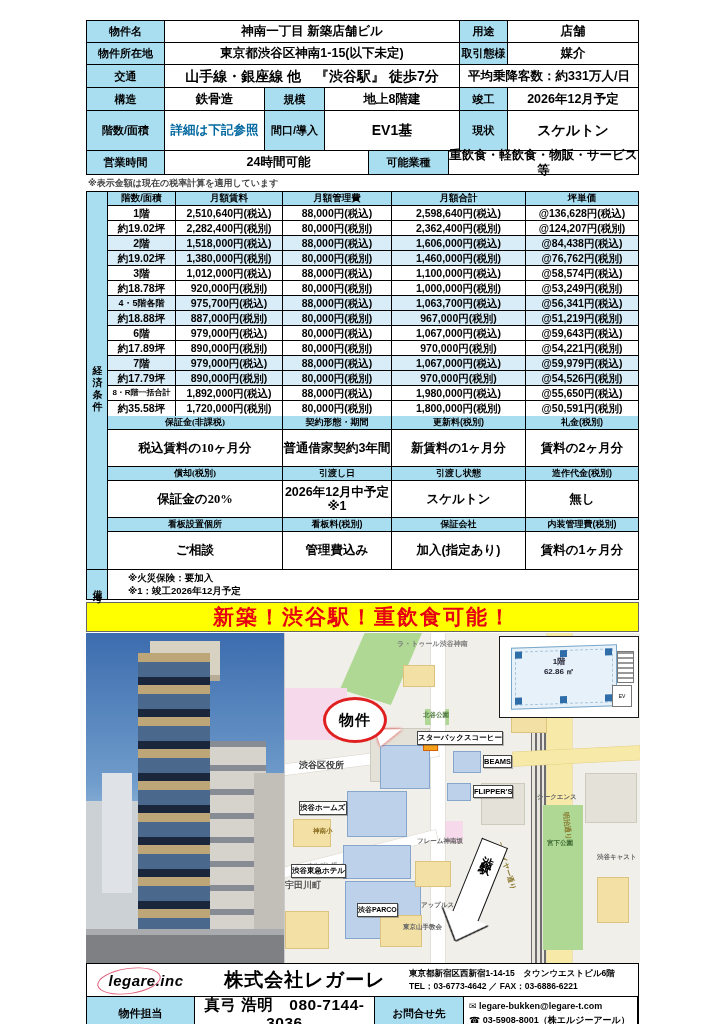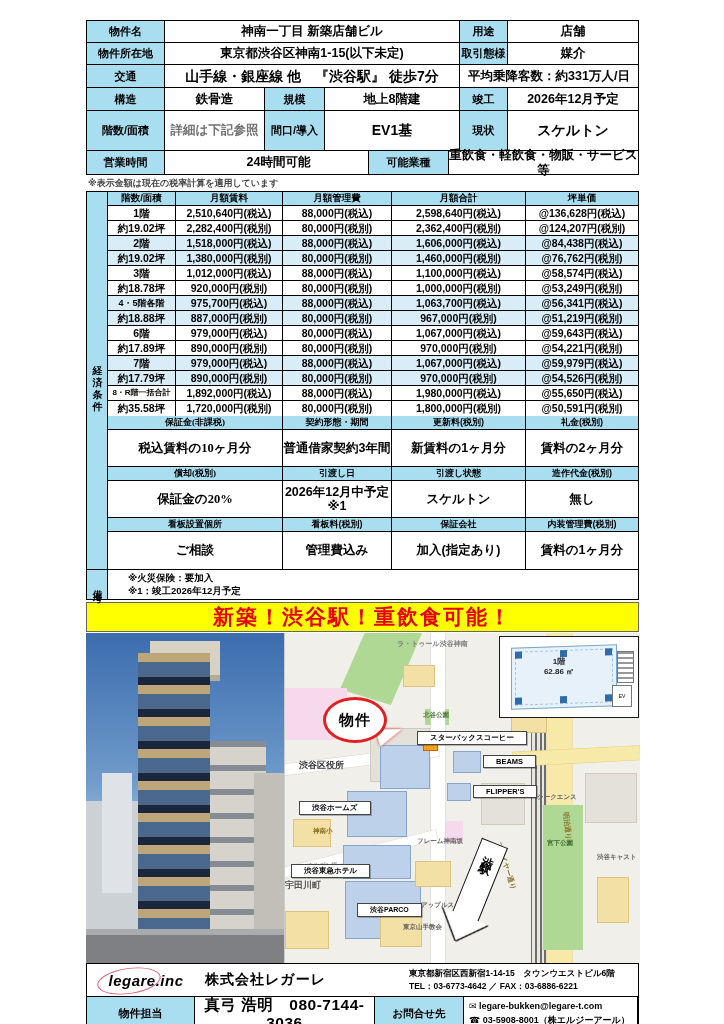--- a/index.html
+++ b/index.html
@@ -9,21 +9,21 @@
 
   
   .tbl{border:1.5px solid #000;box-sizing:border-box;background:#fff;}
   .row{display:flex;}
   .c{box-sizing:border-box;border-right:1px solid #000;border-bottom:1px solid #000;
      display:flex;align-items:center;justify-content:center;font-weight:bold;text-align:center;line-height:1.15;}
   .row .c:last-child{border-right:none;}
   .row:last-child .c{border-bottom:none;}
   .hd{background:#a9def1;}
   .stripe{background:#d9edf8;}
-  .gray{color:#737373;}
+  .gray{color:#0369a1;}
 
   
   .top .c{font-size:11px;}
   .top .val{font-size:12.5px;}
   .top .big{font-size:14px;}
   .h22{height:22px;} .h23{height:23px;} .h40{height:40px;}
   .w78{width:78px;flex:none;} .w295{width:295px;flex:none;} .w58{width:48px;flex:none;}
   .w100{width:100px;flex:none;} .w60{width:60px;flex:none;} .w135{width:135px;flex:none;}
   .w180{width:180px;flex:none;margin-left:24px;} .w80{width:80px;flex:none;}
   .grow{flex:1;}
@@ -78,21 +78,21 @@
   .road{background:#ffffff;box-shadow:0 0 0 0.5px #d8d4cc;}
   .yroad{background:#f7e9a8;box-shadow:0 0 0 0.5px #e3cf82;}
   .park{background:#aed893;}
   .bld-blue{background:#bdd2ea;border:1px solid #87a6cc;}
   .bld-yel{background:#f3e0a4;border:1px solid #ddc47e;}
   .bld-pink{background:#f6d9ea;}
   .bld-gray{background:#e4e1d9;border:1px solid #cfcabe;}
   .rail{background:repeating-linear-gradient(to right,#6d6d6d 0 1.5px,#e9e6df 1.5px 4.5px);}
   .mlabel{position:absolute;font-size:7px;font-weight:bold;color:#4a4a4a;white-space:nowrap;}
   .mbox{position:absolute;background:#fff;border:1px solid #444;font-size:7.5px;font-weight:bold;
-        padding:1px 12px;white-space:nowrap;box-shadow:1px 1px 0 rgba(0,0,0,.25);}
+        padding:1px 0;white-space:nowrap;box-shadow:1px 1px 0 rgba(0,0,0,.25);}
   .callout{position:absolute;width:58px;height:40px;border:3px solid #e02020;border-radius:50%;background:#fff;
         display:flex;align-items:center;justify-content:center;font-size:15px;font-weight:bold;letter-spacing:1px;}
   .pointer{position:absolute;width:0;height:0;border-left:26px solid #fff;border-top:8px solid transparent;
         border-bottom:10px solid transparent;filter:drop-shadow(0 0 1.5px #e02020);transform:rotate(-18deg);}
   .target{position:absolute;background:#f5a11c;border:1px solid #d95f00;}
   .station-arrow{position:absolute;transform:rotate(22deg);}
   .st-shaft{width:26px;height:78px;background:#fff;border:1.5px solid #111;border-bottom:none;
         display:flex;align-items:flex-start;justify-content:center;}
   .st-shaft span{writing-mode:vertical-rl;text-orientation:upright;font-size:12px;font-weight:bold;letter-spacing:4px;padding-top:4px;}
   .st-head{width:0;height:0;border-left:24px solid transparent;border-right:24px solid transparent;
@@ -107,21 +107,21 @@
   .fp-stair{position:absolute;left:117px;top:14px;width:15px;height:30px;
         background:repeating-linear-gradient(180deg,#999 0 2px,#fff 2px 5px);border:1px solid #777;}
   .fp-room{position:absolute;left:112px;top:48px;width:18px;height:20px;border:1px solid #777;background:#fff;font-size:5px;display:flex;align-items:center;justify-content:center;}
   .fp-text{position:absolute;left:24px;top:20px;width:70px;text-align:center;font-size:8px;font-weight:bold;color:#223;line-height:1.3;}
 
   
   .company{display:flex;border:1.5px solid #000;border-bottom:none;box-sizing:border-box;height:33px;background:#fff;align-items:center;}
   .logo-cell{width:118px;flex:none;position:relative;display:flex;align-items:center;justify-content:center;height:100%;}
   .logo-text{font-size:15px;font-weight:bold;font-style:italic;letter-spacing:0.5px;z-index:2;}
   .logo-oval{position:absolute;left:10px;top:4px;width:62px;height:24px;border:1.5px solid #e0607a;border-radius:50%;transform:rotate(-8deg);}
-  .name-cell{width:200px;flex:none;text-align:left;font-size:14px;font-weight:bold;letter-spacing:1px;}
+  .name-cell{width:200px;flex:none;text-align:center;font-size:19px;font-weight:bold;letter-spacing:1px;}
   .addr-cell{flex:1;font-size:8.5px;font-weight:bold;line-height:1.5;text-align:left;padding-left:4px;}
 
   .contact{display:flex;border:1.5px solid #000;box-sizing:border-box;height:35px;background:#fff;}
   .contact .c{border-bottom:none;}
   .cl1{width:108px;flex:none;font-size:11px;}
   .cl2{width:180px;flex:none;font-size:15.5px;letter-spacing:0.5px;}
   .cl3{width:89px;flex:none;font-size:10.5px;}
   .cl4{flex:1;flex-direction:column;align-items:flex-start !important;justify-content:center;padding-left:5px;font-size:9px;line-height:1.5;}
 </style>
 </head>

